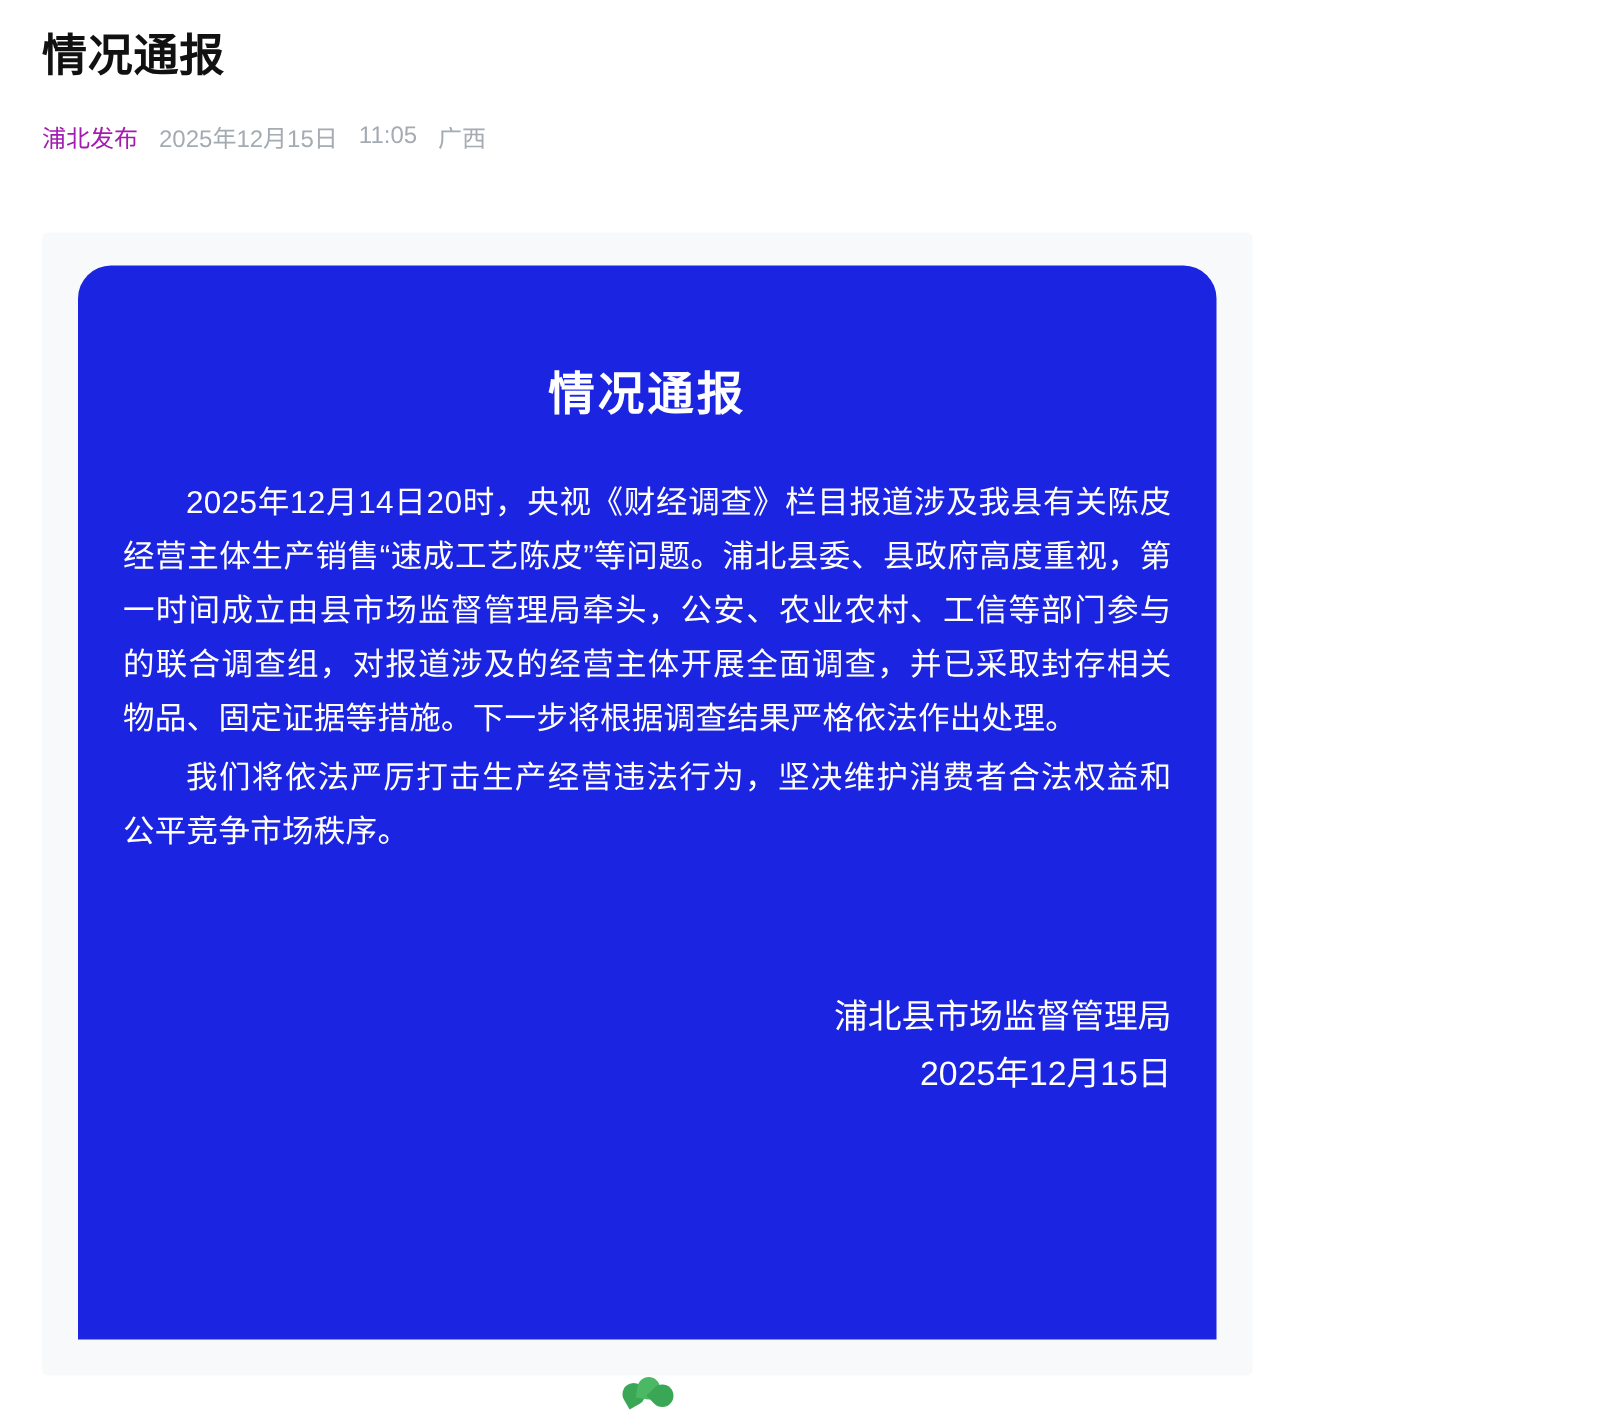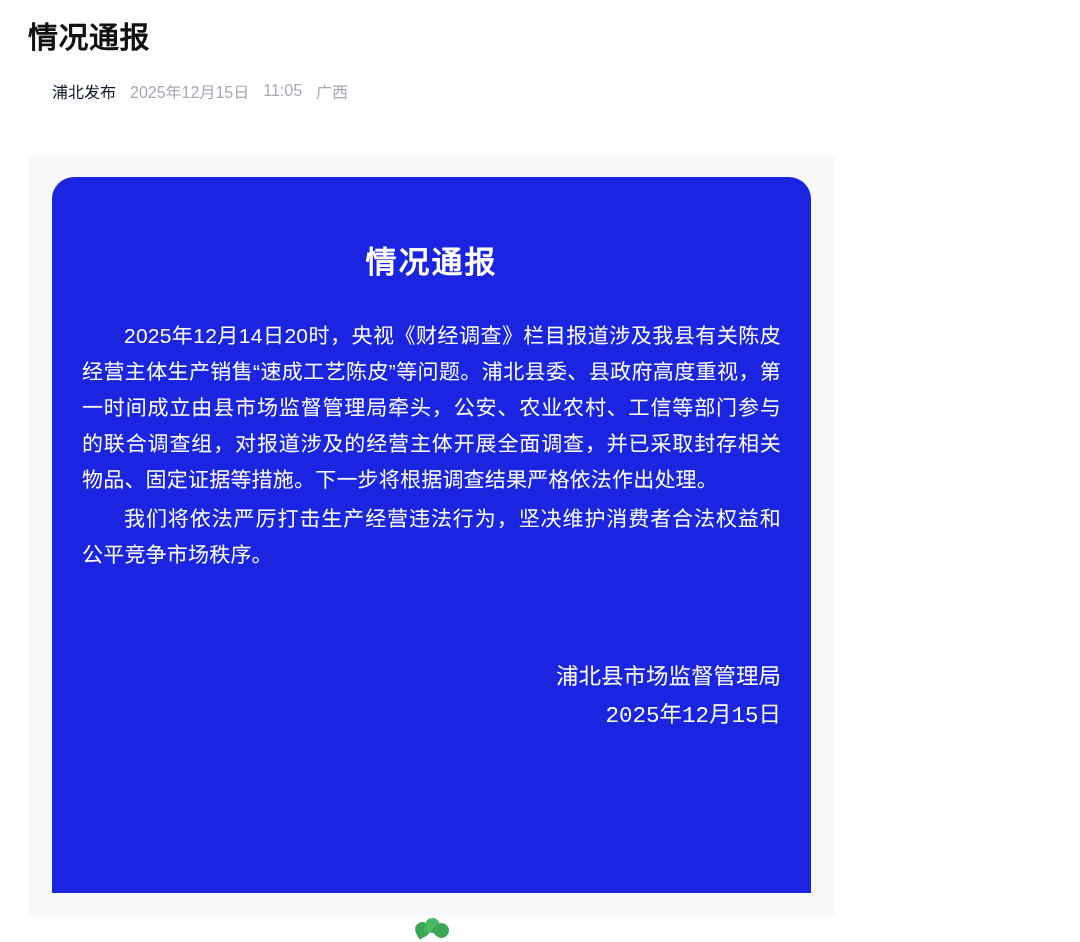--- a/index.html
+++ b/index.html
@@ -35,22 +35,21 @@
   .meta-line {
     margin-top: 22px;
     font-size: 16px;
     color: #9aa0a6;
     display: flex;
     align-items: center;
     gap: 14px;
     white-space: nowrap;
   }
   .meta-source {
-    color: #0f172a;
-    margin-left: 24px;
+    color: #a21caf;
   }
   .meta-date, .meta-time, .meta-region {
     color: #a5abb3;
   }
   .card-wrap {
     margin: 52px 28px 0 28px;
     background: #f7f9fb;
     border-radius: 4px;
     padding: 22px 24px 24px 24px;
     box-sizing: border-box;
@@ -83,21 +82,20 @@
   }
   .signature {
     margin-top: 86px;
     text-align: right;
     font-size: 22.5px;
     line-height: 1.72;
     font-weight: 500;
   }
   .signature div {
     margin: 0;
-    font-family: Liberation Mono, monospace;
   }
   .footer-mark {
     position: absolute;
     left: 0;
     right: 0;
     bottom: 2px;
     display: flex;
     justify-content: center;
     align-items: flex-end;
     height: 26px;

